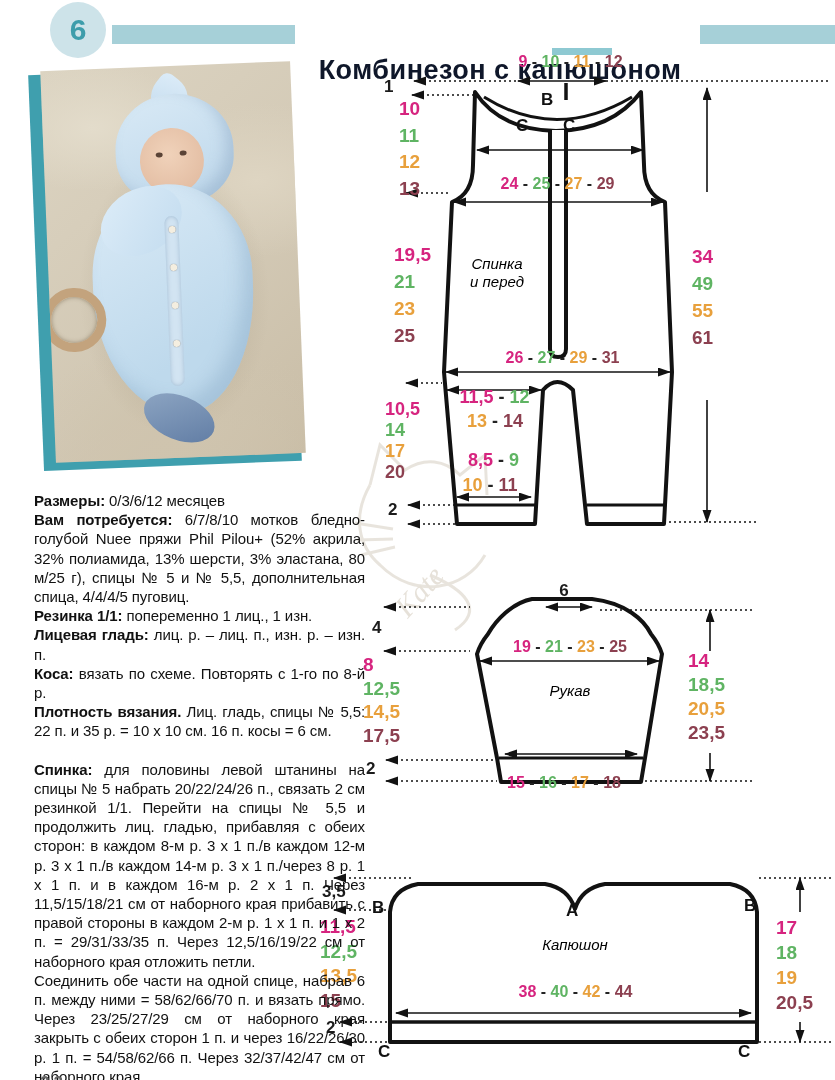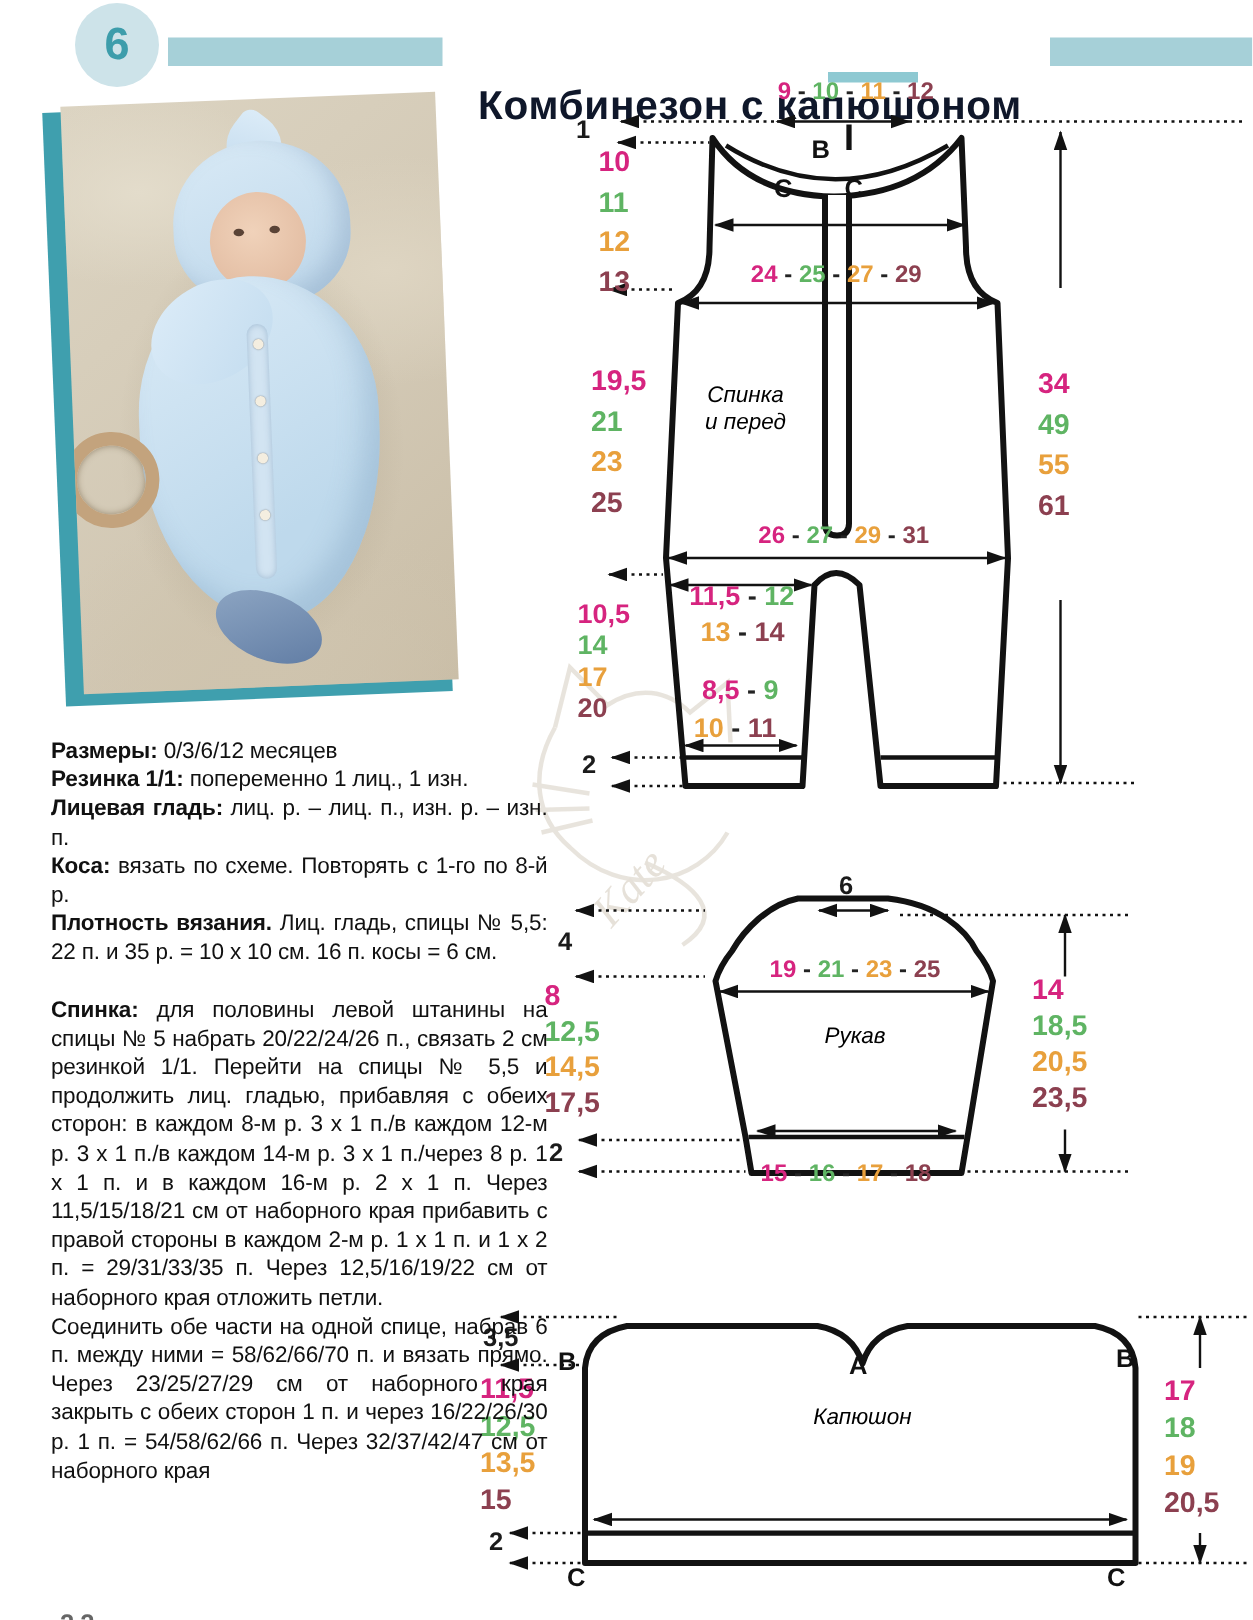--- a/index.html
+++ b/index.html
@@ -315,26 +315,28 @@
       <div style="color: rgb(232, 160, 60);">13,5</div>
       <div style="color: rgb(140, 64, 80);">15</div>
     </div>
   <div class="dlabel" id="h-label">Капюшон</div>
   <div class="stack" id="h-right">
       <div style="color: rgb(214, 36, 127);">17</div>
       <div style="color: rgb(95, 180, 99);">18</div>
       <div style="color: rgb(232, 160, 60);">19</div>
       <div style="color: rgb(140, 64, 80);">20,5</div>
     </div>
+  <div class="lbl center" id="h-botw"><span style="color: rgb(214, 36, 127);">38</span><span class="dash"> - </span><span style="color: rgb(95, 180, 99);">40</span><span class="dash"> - </span><span style="color: rgb(232, 160, 60);">42</span><span class="dash"> - </span><span style="color: rgb(140, 64, 80);">44</span></div>
   <div class="lbl blk" id="h-two">2</div>
   <div class="letter" id="h-CL">С</div>
   <div class="letter" id="h-CR">С</div>
 
   <div class="instructions">
       <p><b>Размеры:</b> 0/3/6/12 месяцев</p>
+      <p><b>Вам потребуется:</b> 6/7/8/10 мотков бледно-голубой Nuee пряжи Phil Pilou+ (52% акрила, 32% полиамида, 13% шерсти, 3% эластана, 80 м/25 г), спицы № 5 и № 5,5, дополнительная спица, 4/4/4/5 пуговиц.</p>
       <p><b>Резинка 1/1:</b> попеременно 1 лиц., 1 изн.</p>
       <p><b>Лицевая гладь:</b> лиц. р. – лиц. п., изн. р. – изн. п.</p>
       <p><b>Коса:</b> вязать по схеме. Повторять с 1-го по 8-й р.</p>
       <p><b>Плотность вязания.</b> Лиц. гладь, спицы № 5,5: 22 п. и 35 р. = 10 х 10 см. 16 п. косы = 6 см.</p>
       <p class="gap"><b>Спинка:</b> для половины левой штанины на спицы № 5 набрать 20/22/24/26 п., связать 2 см резинкой 1/1. Перейти на спицы № 5,5 и продолжить лиц. гладью, прибавляя с обеих сторон: в каждом 8-м р. 3 х 1 п./в каждом 12-м р. 3 х 1 п./в каждом 14-м р. 3 х 1 п./через 8 р. 1 х 1 п. и в каждом 16-м р. 2 х 1 п. Через 11,5/15/18/21 см от наборного края прибавить с правой стороны в каждом 2-м р. 1 х 1 п. и 1 х 2 п. = 29/31/33/35 п. Через 12,5/16/19/22 см от наборного края отложить петли.</p>
       <p>Соединить обе части на одной спице, набрав 6 п. между ними = 58/62/66/70 п. и вязать прямо. Через 23/25/27/29 см от наборного края закрыть с обеих сторон 1 п. и через 16/22/26/30 р. 1 п. = 54/58/62/66 п. Через 32/37/42/47 см от наборного края</p>
     </div>
 
   <div class="pagenum">22</div>
 

